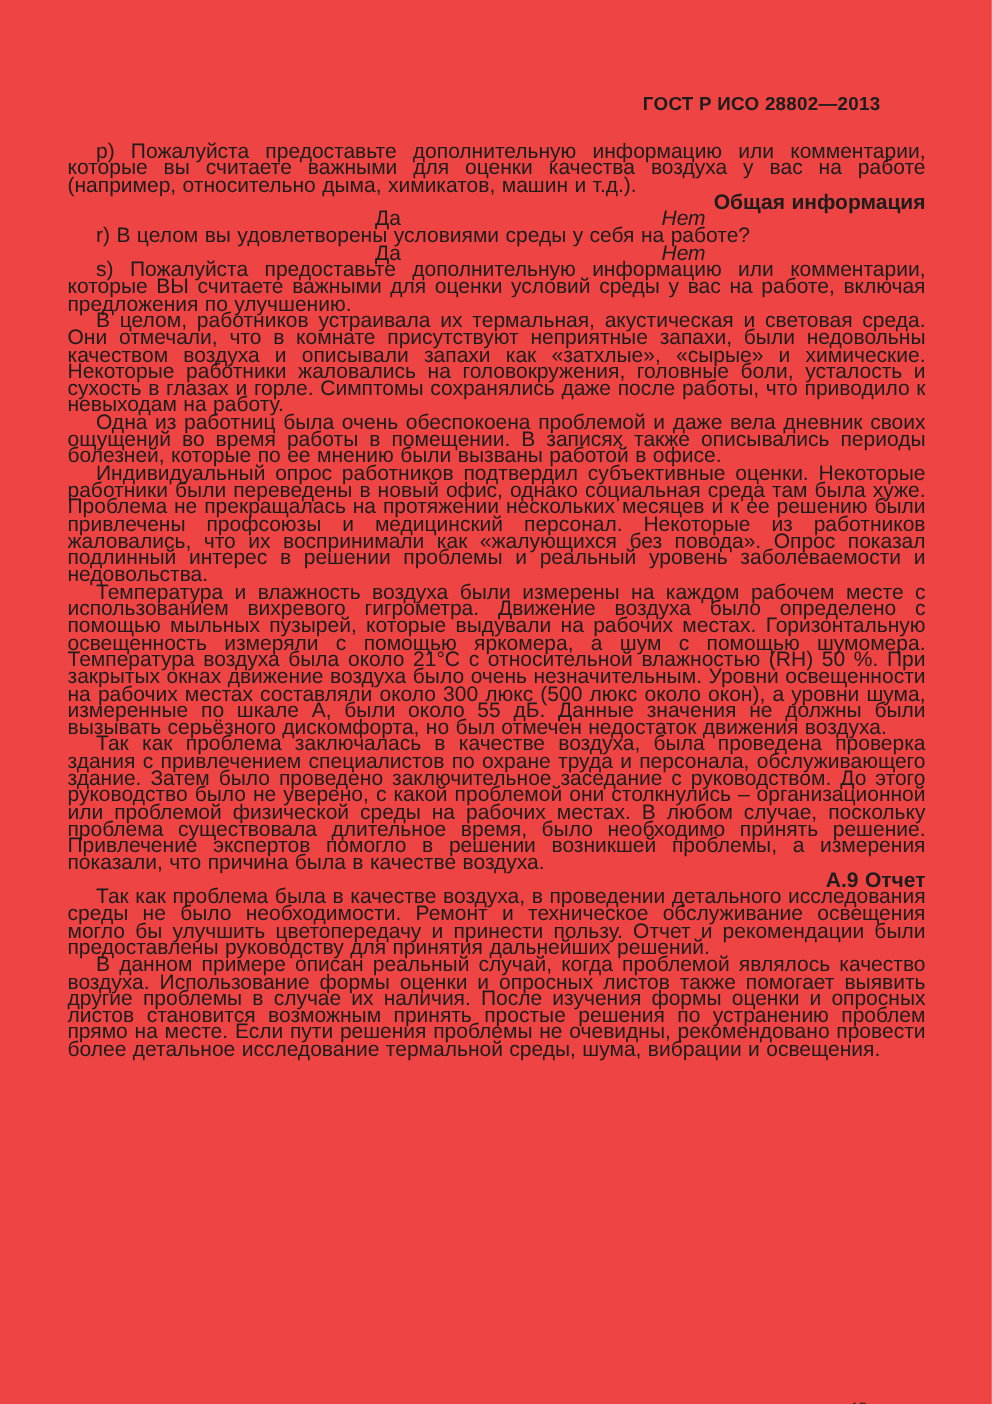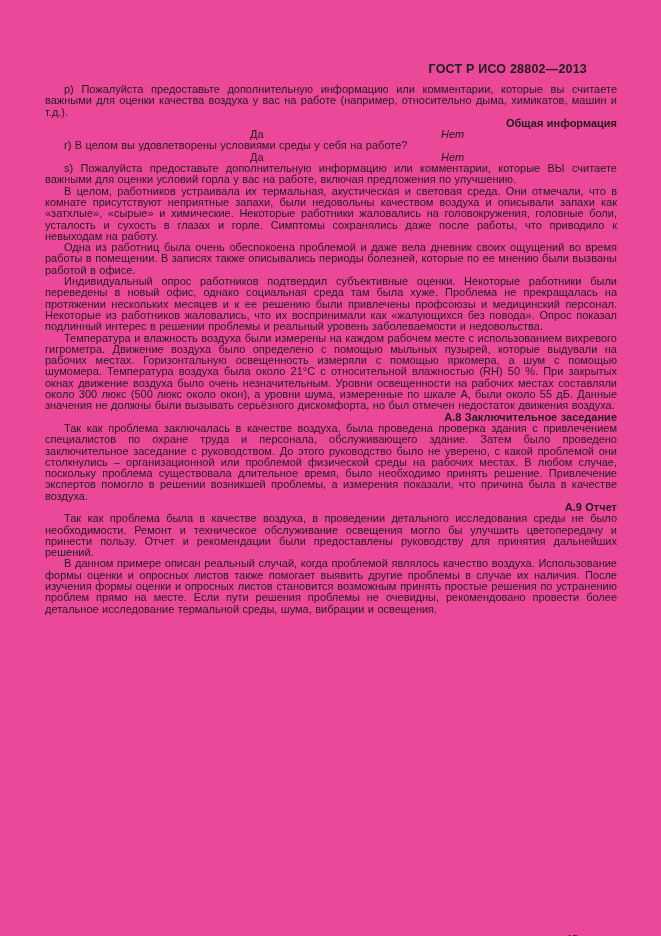--- a/index.html
+++ b/index.html
@@ -1,41 +1,41 @@
 <!DOCTYPE html>
 <html lang="ru"><head>
 <meta charset="utf-8">
 <style>
   html, body { margin: 0; padding: 0; }
   body { background: #e8e8e7; }
   .page {
     position: relative;
     width: 661px;
     height: 936px;
-    background: #ec4899;
+    background: #ef4444;
     font-family: "Liberation Sans", sans-serif;
     color: #1d1d1d;
     overflow: hidden;
     margin: 0 auto;
   }
   .doc-header {
     position: absolute;
     top: 62px;
     right: 74px;
     font-size: 12.5px;
     font-weight: bold;
     letter-spacing: 0.2px;
     white-space: nowrap;
   }
   .doc-body {
     position: absolute;
     left: 45px;
-    top: 84px;
+    top: 95px;
     width: 572px;
-    font-size: 11px;
+    font-size: 14px;
     line-height: 11.3px;
   }
   .para {
     margin: 0;
     text-align: justify;
     text-indent: 19px;
     word-spacing: 0.4px;
   }
   .heading {
     font-weight: bold;
@@ -66,26 +66,25 @@
       <p class="para heading">Общая информация</p>
       <div class="yesno">
         <span class="yes">Да</span>
         <span class="no">Нет</span>
       </div>
       <p class="para">r) В целом вы удовлетворены условиями среды у себя на работе?</p>
       <div class="yesno">
         <span class="yes">Да</span>
         <span class="no">Нет</span>
       </div>
-      <p class="para">s) Пожалуйста предоставьте дополнительную информацию или комментарии, которые ВЫ считаете важными для оценки условий горла у вас на работе, включая предложения по улучшению.</p>
+      <p class="para">s) Пожалуйста предоставьте дополнительную информацию или комментарии, которые ВЫ считаете важными для оценки условий среды у вас на работе, включая предложения по улучшению.</p>
       <p class="para">В целом, работников устраивала их термальная, акустическая и световая среда. Они отмечали, что в комнате присутствуют неприятные запахи, были недовольны качеством воздуха и описывали запахи как «затхлые», «сырые» и химические. Некоторые работники жаловались на головокружения, головные боли, усталость и сухость в глазах и горле. Симптомы сохранялись даже после работы, что приводило к невыходам на работу.</p>
       <p class="para">Одна из работниц была очень обеспокоена проблемой и даже вела дневник своих ощущений во время работы в помещении. В записях также описывались периоды болезней, которые по ее мнению были вызваны работой в офисе.</p>
       <p class="para">Индивидуальный опрос работников подтвердил субъективные оценки. Некоторые работники были переведены в новый офис, однако социальная среда там была хуже. Проблема не прекращалась на протяжении нескольких месяцев и к ее решению были привлечены профсоюзы и медицинский персонал. Некоторые из работников жаловались, что их воспринимали как «жалующихся без повода». Опрос показал подлинный интерес в решении проблемы и реальный уровень заболеваемости и недовольства.</p>
       <p class="para">Температура и влажность воздуха были измерены на каждом рабочем месте с использованием вихревого гигрометра. Движение воздуха было определено с помощью мыльных пузырей, которые выдували на рабочих местах. Горизонтальную освещенность измеряли с помощью яркомера, а шум с помощью шумомера. Температура воздуха была около 21°С с относительной влажностью (RH) 50 %. При закрытых окнах движение воздуха было очень незначительным. Уровни освещенности на рабочих местах составляли около 300 люкс (500 люкс около окон), а уровни шума, измеренные по шкале А, были около 55 дБ. Данные значения не должны были вызывать серьёзного дискомфорта, но был отмечен недостаток движения воздуха.</p>
-      <p class="para heading">А.8 Заключительное заседание</p>
       <p class="para">Так как проблема заключалась в качестве воздуха, была проведена проверка здания с привлечением специалистов по охране труда и персонала, обслуживающего здание. Затем было проведено заключительное заседание с руководством. До этого руководство было не уверено, с какой проблемой они столкнулись – организационной или проблемой физической среды на рабочих местах. В любом случае, поскольку проблема существовала длительное время, было необходимо принять решение. Привлечение экспертов помогло в решении возникшей проблемы, а измерения показали, что причина была в качестве воздуха.</p>
       <p class="para heading">А.9 Отчет</p>
       <p class="para">Так как проблема была в качестве воздуха, в проведении детального исследования среды не было необходимости. Ремонт и техническое обслуживание освещения могло бы улучшить цветопередачу и принести пользу. Отчет и рекомендации были предоставлены руководству для принятия дальнейших решений.</p>
       <p class="para">В данном примере описан реальный случай, когда проблемой являлось качество воздуха. Использование формы оценки и опросных листов также помогает выявить другие проблемы в случае их наличия. После изучения формы оценки и опросных листов становится возможным принять простые решения по устранению проблем прямо на месте. Если пути решения проблемы не очевидны, рекомендовано провести более детальное исследование термальной среды, шума, вибрации и освещения.</p>
     </div>
 
   <div class="page-number">15</div>
 </div>
 
 </body></html>

